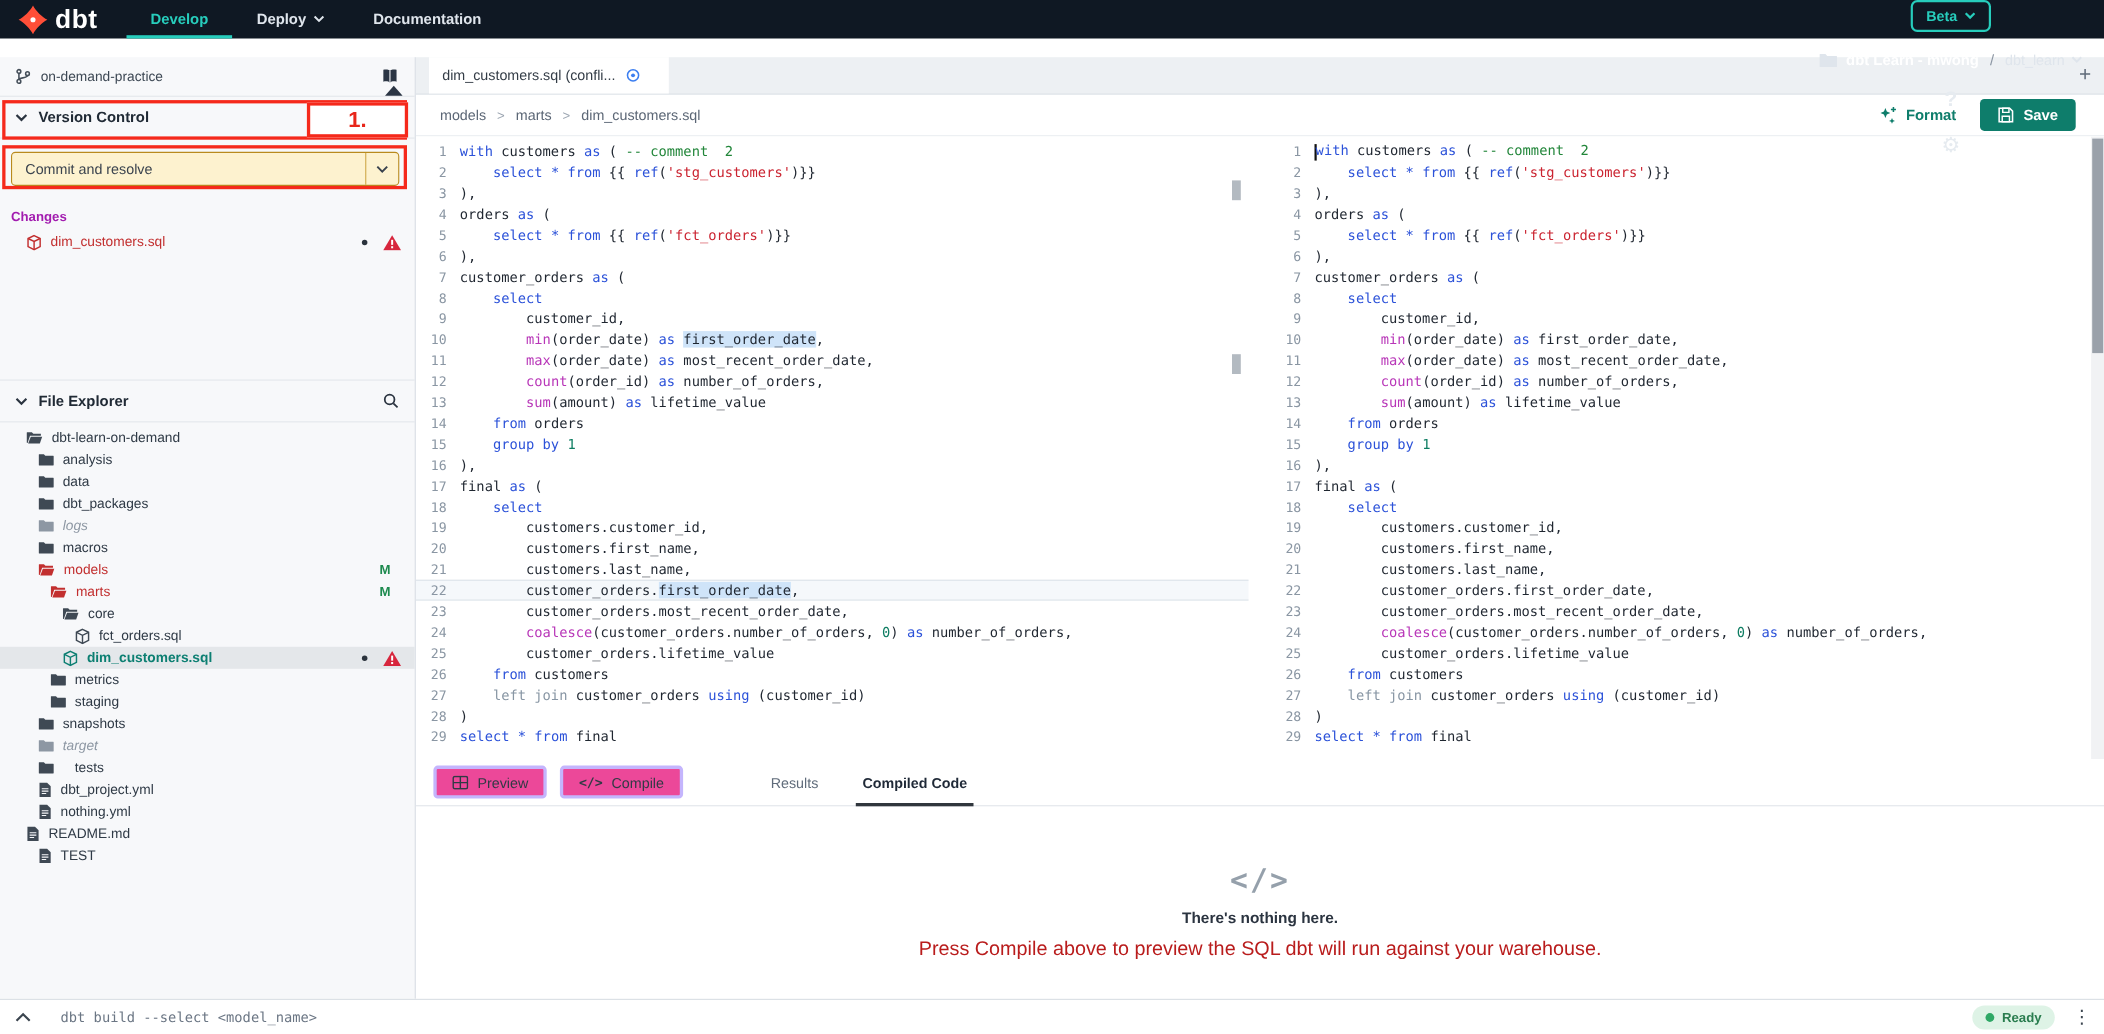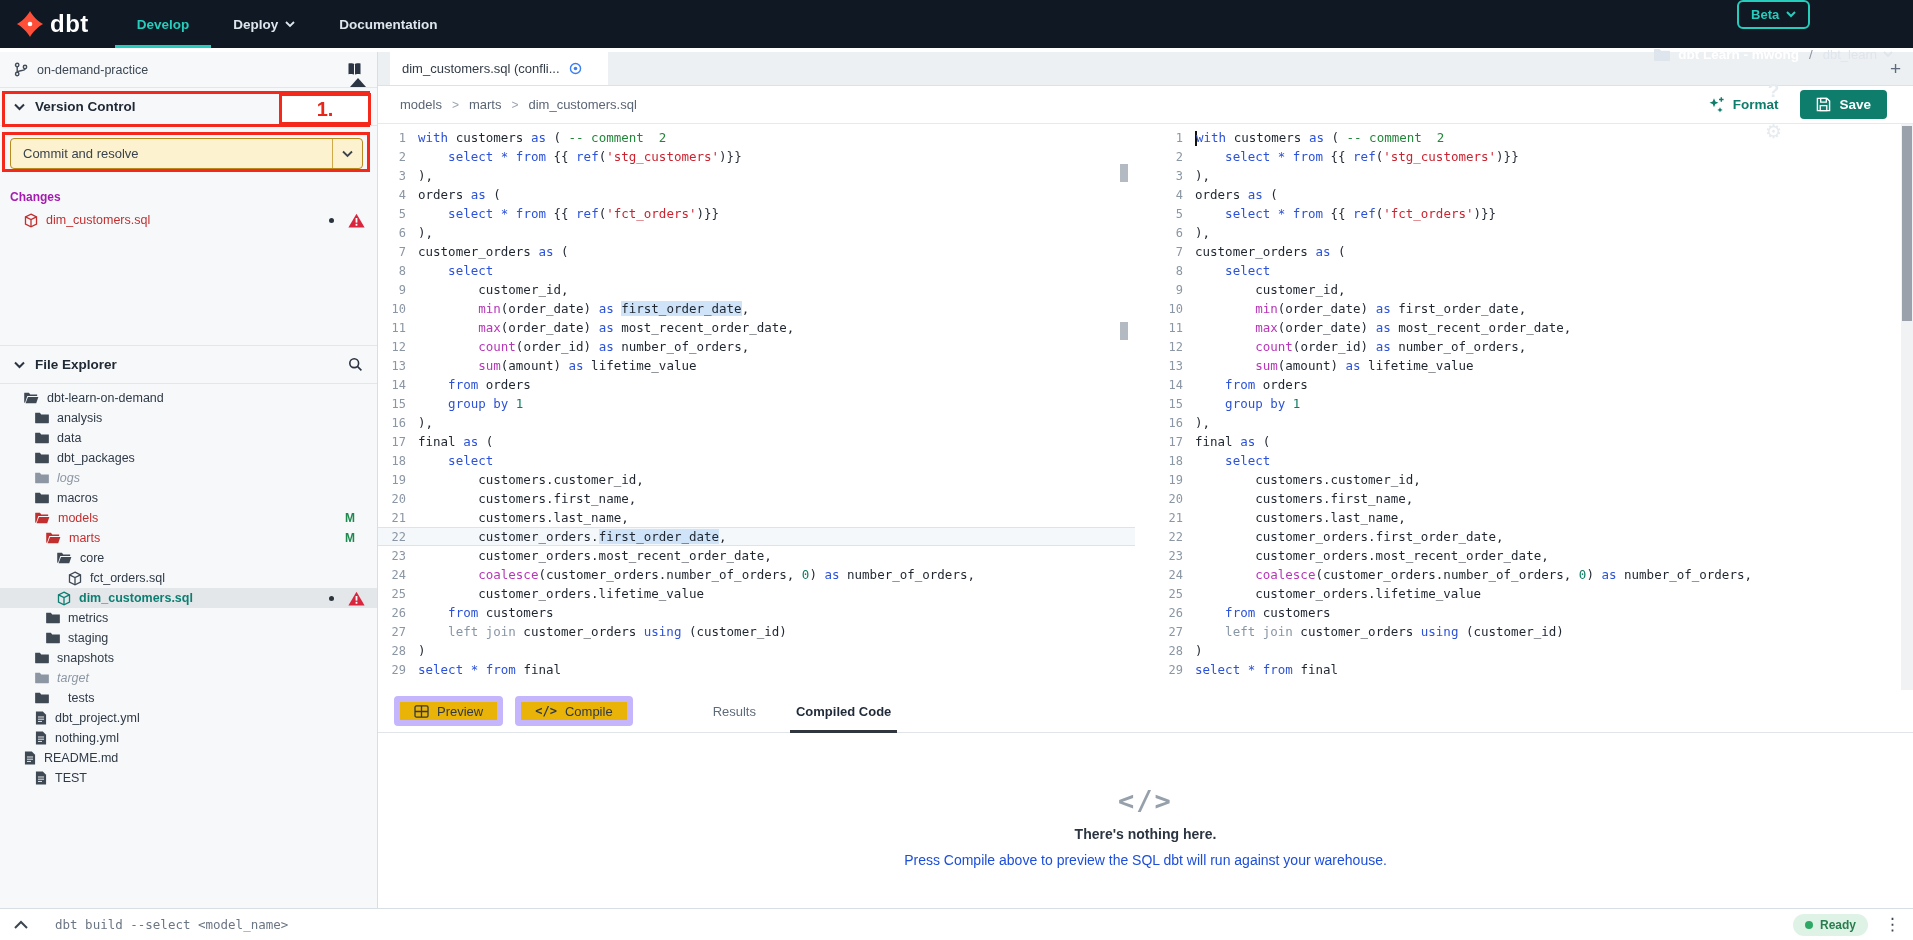--- a/index.html
+++ b/index.html
@@ -1,20 +1,20 @@
 <!DOCTYPE html>
 <html><head>
 <meta charset="utf-8">
 <style>
   * { margin:0; padding:0; box-sizing:border-box; }
   html,body { width:1913px; height:940px; background:#fff; font-family:"Liberation Sans", sans-serif; }
   .app { position:relative; width:1913px; height:940px; overflow:hidden; background:#fff; }
 
   
-  .topnav { position:absolute; top:0; left:0; width:1913px; height:48px; background:#0f1823; display:flex; align-items:stretch; color:#e8edf2; z-index:5; }
+  .topnav { position:absolute; top:0; left:0; width:1913px; height:35px; background:#0f1823; display:flex; align-items:stretch; color:#e8edf2; z-index:5; }
   .brand { display:flex; align-items:center; gap:6px; padding:0 26px 0 16px; }
   .brand-text { color:#fff; font-size:24px; font-weight:bold; letter-spacing:.5px; }
   .nav-items { display:flex; align-items:stretch; }
   .nav-item { display:flex; align-items:center; gap:7px; padding:0 22px; font-size:13.5px; font-weight:600; color:#dfe5ec; border-bottom:3px solid transparent; padding-top:3px; cursor:pointer; }
   .nav-item.active { color:#27cdbc; border-bottom-color:#27cdbc; }
   .nav-right { margin-left:auto; display:flex; align-items:center; gap:18px; padding-right:20px;flex-direction:column; }
   .beta-pill { display:flex; align-items:center; gap:7px; border:2px solid #27cdbc; color:#27cdbc; border-radius:6px; padding:5px 12px; font-size:13px; font-weight:700; cursor:pointer; }
   .acct { display:flex; align-items:center; gap:8px; font-size:13.5px; }
   .acct-name { font-weight:700; color:#fff; }
   .acct-sep { color:#8b95a2; padding:0 2px; }
@@ -85,31 +85,31 @@
   .tok-lj { color:#8896a4; }
   .tok-pl { color:#1f2630; }
   .hl { background:#cfe4f9; }
   .cursor { display:inline-block; width:2px; height:15px; background:#111; margin-right:-1px; vertical-align:middle; }
   .scrollmark { position:absolute; width:8px; height:18px; background:#b3bac1; left:742px; }
   .sm1 { top:40px; } .sm2 { top:198px; }
   .vscroll { position:absolute; right:0; top:0; bottom:0; width:12px; background:#f1f2f4; }
   .vscroll .thumb { position:absolute; left:1px; right:1px; top:2px; height:195px; background:#9aa1aa; }
 
   .paneltoolbar { position:absolute; top:638px; left:0; right:0; height:43px; border-bottom:1px solid #e1e5ea; display:flex; align-items:center; padding-left:16px; }
-  .pbtn { display:flex; align-items:center; gap:8px; height:30px; padding:0 14px; background:#eab308; border:6px solid #c4b5fd; border-radius:4px; font-size:13px; color:#303a45; margin-right:12px; cursor:pointer; }
+  .pbtn { display:flex; align-items:center; gap:8px; height:30px; padding:0 14px; background:#ec4899; border:3px solid #c4b5fd; border-radius:4px; font-size:13px; color:#303a45; margin-right:12px; cursor:pointer; }
   .pbtn .code-glyph { font-family:"DejaVu Sans Mono", monospace; font-weight:bold; font-size:12px; }
   .ptabs { display:flex; align-items:stretch; height:100%; margin-left:48px; }
   .ptab { display:flex; align-items:center; padding:0 20px; font-size:13px; color:#5f6b7a; position:relative; cursor:pointer; }
   .ptab.active { color:#1f2937; font-weight:600; }
   .ptab.active::after { content:""; position:absolute; left:14px; right:14px; bottom:-1px; height:3px; background:#30363d; }
 
   .emptyarea { position:absolute; top:681px; left:0; right:0; bottom:0; display:flex; flex-direction:column; align-items:center; padding-top:52px; gap:10px; }
   .empty-icon { font-family:"DejaVu Sans Mono", monospace; font-weight:bold; font-size:27px; color:#95a0ab; letter-spacing:2px; }
   .empty-title { font-size:14px; font-weight:700; color:#2b3440; }
-  .empty-sub { font-size:14px; color:#1d4ed8; }
+  .empty-sub { font-size:18px; color:#b91c1c; }
 
   
   .statusbar { position:absolute; left:0; right:0; bottom:0; height:32px; background:#fff; border-top:1px solid #d9dee4; display:flex; align-items:center; padding:0 12px 0 14px; z-index:6; }
   .cmd-text { margin-left:27px; font-family:"DejaVu Sans Mono", monospace; font-size:12.5px; color:#6b7684; }
   .sb-right { margin-left:auto; display:flex; align-items:center; gap:16px; }
   .ready-pill { display:flex; align-items:center; gap:7px; background:#def3e6; border-radius:12px; padding:4px 12px; font-size:12px; font-weight:600; color:#2a7d4f; }
   .ready-dot { width:8px; height:8px; border-radius:50%; background:#2fa866; }
   .kebab { font-size:17px; color:#3c4650; cursor:pointer; }
 
   .icon { display:inline-flex; align-items:center; justify-content:center; flex:none; }

